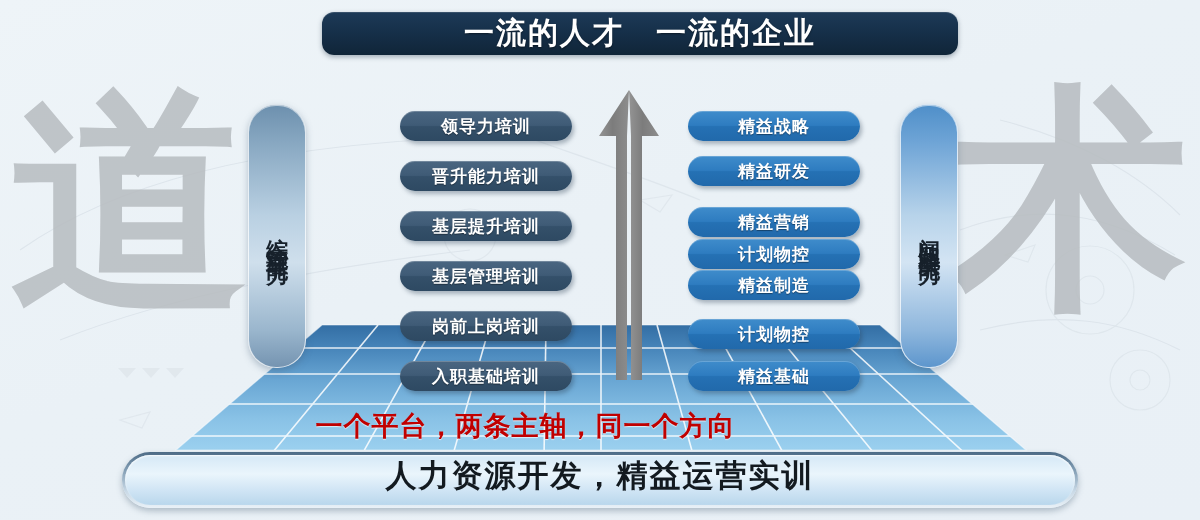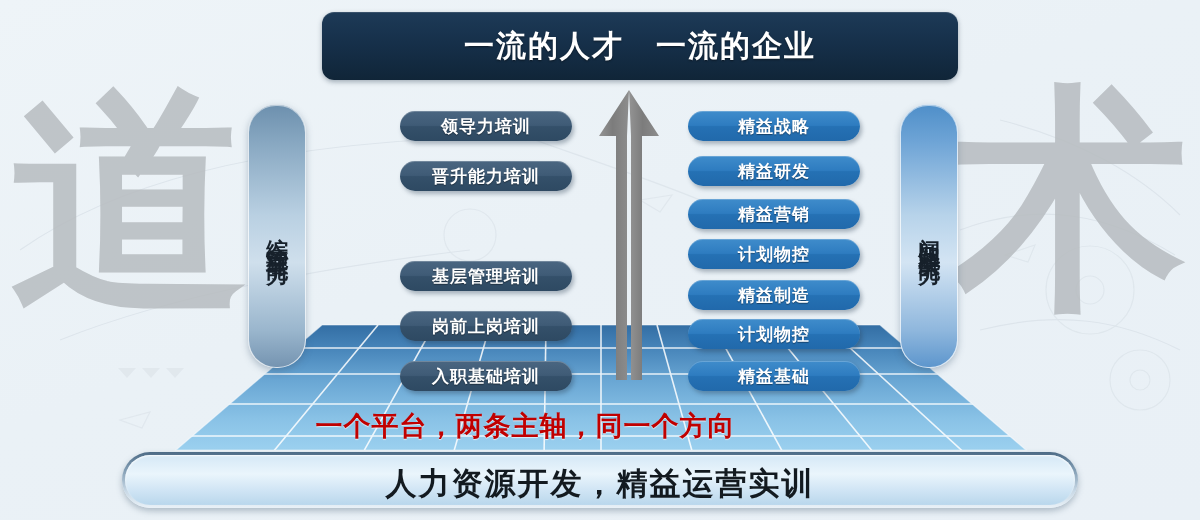--- a/index.html
+++ b/index.html
@@ -56,21 +56,21 @@
     width: 1200px;
     height: 140px;
   }
 
   
   #title-banner {
     position: absolute;
     left: 322px;
     top: 12px;
     width: 636px;
-    height: 68px;
+    height: 43px;
     border-radius: 12px;
     background: linear-gradient(180deg, #1d3a57 0%, #16304a 45%, #102538 100%);
     box-shadow: 0 2px 5px rgba(20,40,60,.35), inset 0 1px 0 rgba(255,255,255,.12);
     display: flex;
     align-items: center;
     justify-content: center;
   }
   #title-banner .txt {
     color: #ffffff;
     font-size: 30px;
@@ -174,21 +174,21 @@
     box-sizing: border-box;
     background: linear-gradient(180deg, #4d6b86 0%, #7e9ab1 30%, #c9d9e6 70%, #e9f1f7 100%);
     box-shadow: 0 3px 6px rgba(60,85,110,.35);
   }
   #bottom-bar .inner {
     width: 100%;
     height: 100%;
     border-radius: 25px;
     background: linear-gradient(180deg, #d5e8f6 0%, #eaf5fc 38%, #cfe4f4 72%, #b9d7ec 100%);
     display: flex;
-    align-items: flex-end;
+    align-items: flex-start;
     justify-content: center;
     box-shadow: inset 0 1px 2px rgba(255,255,255,.9);
   }
   #bottom-bar .txt {
     font-size: 31px;
     font-weight: 700;
     color: #131a20;
     letter-spacing: 2px;
   }
 </style>
@@ -281,29 +281,30 @@
   <div class="vpill" id="vpill-left">
     <span class="vtxt">综合管理能力</span>
   </div>
 
   <div class="vpill" id="vpill-right">
     <span class="vtxt">问题解决能力</span>
   </div>
 
   <div class="chip left" style="top:111px">领导力培训</div>
   <div class="chip left" style="top:161px">晋升能力培训</div>
+  <div class="chip left" style="top:211px">基层提升培训</div>
   <div class="chip left" style="top:261px">基层管理培训</div>
   <div class="chip left" style="top:311px">岗前上岗培训</div>
   <div class="chip left" style="top:361px">入职基础培训</div>
 
   <div class="chip right" style="top:111px">精益战略</div>
   <div class="chip right" style="top:156px">精益研发</div>
-  <div class="chip right" style="top:199px">精益营销</div>
+  <div class="chip right" style="top:207px">精益营销</div>
   <div class="chip right" style="top:239px">计划物控</div>
-  <div class="chip right" style="top:280px">精益制造</div>
+  <div class="chip right" style="top:270px">精益制造</div>
   <div class="chip right" style="top:319px">计划物控</div>
   <div class="chip right" style="top:361px">精益基础</div>
 
   <div id="slogan">一个平台，两条主轴，同一个方向</div>
 
   <div id="bottom-bar">
     <div class="inner">
       <span class="txt">人力资源开发，精益运营实训</span>
     </div>
   </div>

